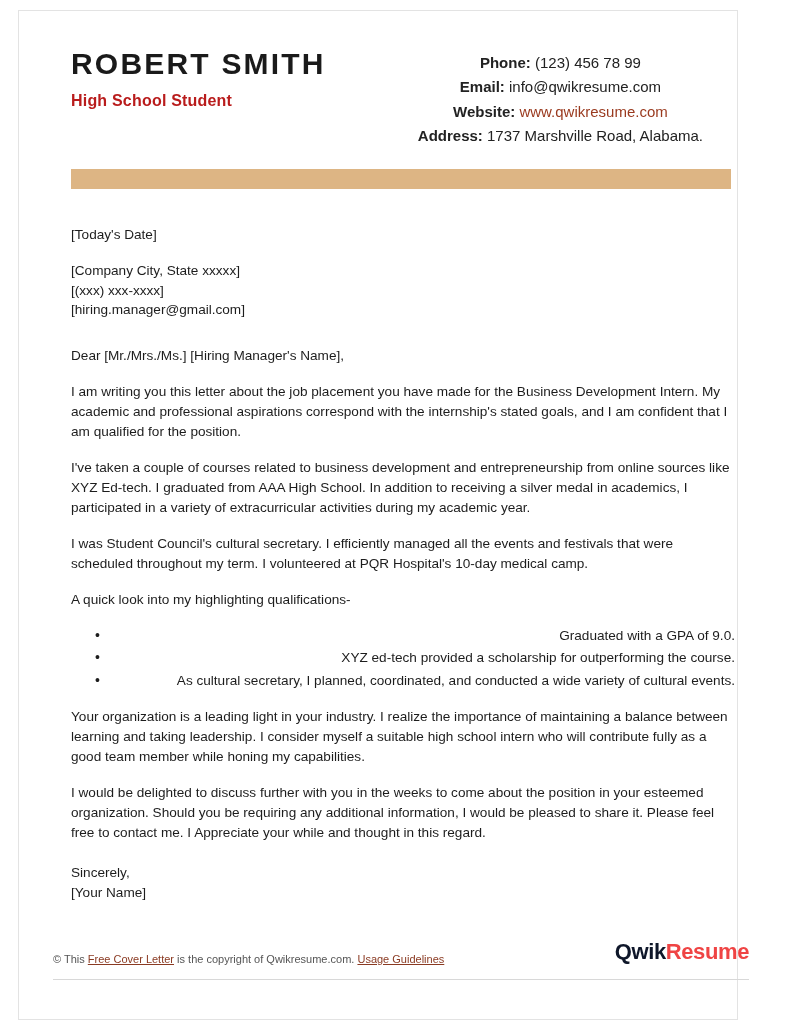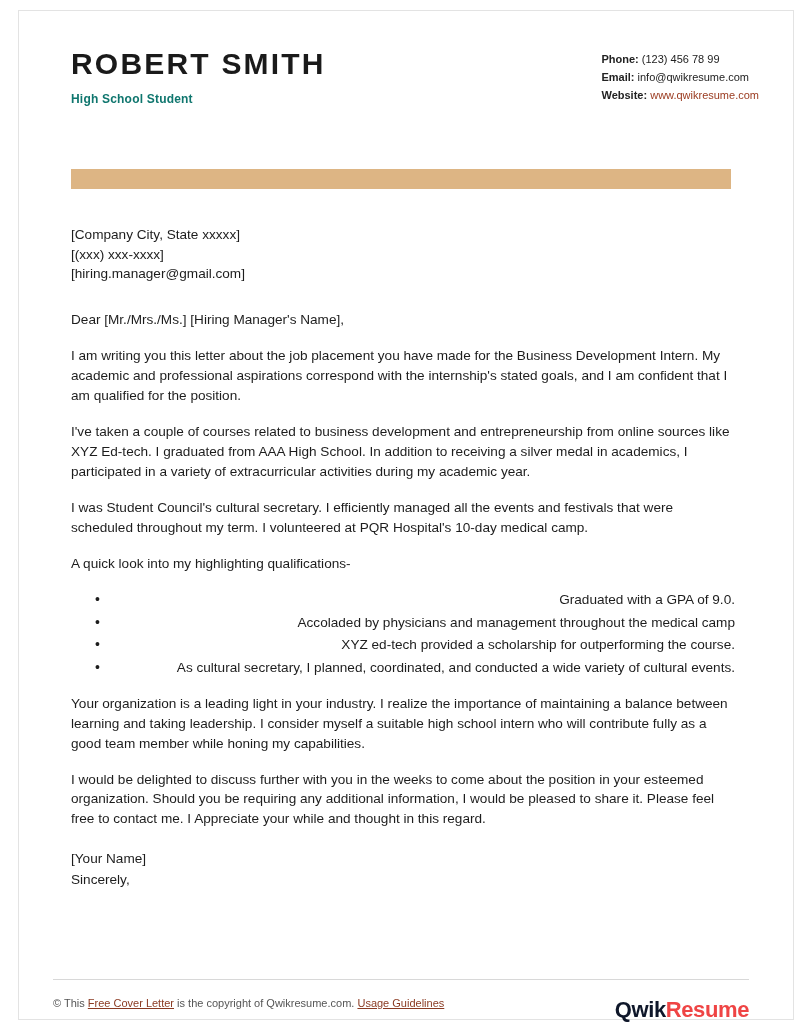--- a/index.html
+++ b/index.html
@@ -14,21 +14,21 @@
     width: 800px;
     height: 1035px;
     background: #ffffff;
     margin: 0 auto;
     overflow: hidden;
   }
   .sheet {
     position: absolute;
     left: 18px;
     top: 10px;
-    width: 776px;
+    width: 720px;
     height: 1010px;
     background: #ffffff;
     border: 1px solid #e3e3e3;
   }
 
   
   .header {
     position: absolute;
     left: 0;
     top: 0;
@@ -42,28 +42,28 @@
   .cand-name {
     font-size: 30px;
     font-weight: bold;
     letter-spacing: 2.2px;
     color: #1a1a1a;
     font-family: "Liberation Sans", sans-serif;
     line-height: 1.1;
   }
   .cand-title {
     margin-top: 12px;
-    font-size: 12px;
+    font-size: 16px;
     font-weight: bold;
-    color: #0f766e;
+    color: #b91c1c;
     letter-spacing: 0.2px;
   }
   .contact {
-    text-align: left;
-    font-size: 11px;
+    text-align: center;
+    font-size: 15px;
     color: #222222;
     line-height: 1.62;
     padding-top: 8px;
   }
   .contact .lbl { font-weight: bold; }
   .contact a,
   .contact .link {
     color: #9a3a1f;
   }
   .contact .plain { color: #222222; }
@@ -121,25 +121,25 @@
     position: absolute;
     left: 34px;
     top: 968px;
     width: 696px;
     height: 1px;
     background: #d8d8d8;
   }
   .footer {
     position: absolute;
     left: 34px;
-    top: 986px;
+    top: 928px;
     width: 696px;
     display: flex;
     justify-content: space-between;
-    align-items: flex-start;
+    align-items: flex-end;
   }
   .copy {
     font-size: 11px;
     color: #555555;
   }
   .copy a, .copy .link {
     color: #8a3a22;
     text-decoration: underline;
   }
   .logo {
@@ -168,54 +168,58 @@
           <span class="plain">(123) 456 78 99</span>
         </div>
         <div>
           <span class="lbl">Email:</span>
           <span class="plain">info@qwikresume.com</span>
         </div>
         <div>
           <span class="lbl">Website:</span>
           <span class="link">www.qwikresume.com</span>
         </div>
+        <div>
+          <span class="lbl">Address:</span>
+          <span class="plain">1737 Marshville Road, Alabama.</span>
+        </div>
       </div>
     </div>
 
     <div class="bar"></div>
 
     <div class="body">
 
+      <div class="date-line">[Today's Date]</div>
 
       <div class="addr-block">
         <div>[Company City, State xxxxx]</div>
         <div>[(xxx) xxx-xxxx]</div>
         <div>[hiring.manager@gmail.com]</div>
       </div>
 
       <p class="salutation">Dear [Mr./Mrs./Ms.] [Hiring Manager's Name],</p>
 
       <p>I am writing you this letter about the job placement you have made for the Business Development Intern. My academic and professional aspirations correspond with the internship's stated goals, and I am confident that I am qualified for the position.</p>
       <p> I've taken a couple of courses related to business development and entrepreneurship from online sources like XYZ Ed-tech. I graduated from AAA High School. In addition to receiving a silver medal in academics, I participated in a variety of extracurricular activities during my academic year.</p>
       <p>I was Student Council's cultural secretary. I efficiently managed all the events and festivals that were scheduled throughout my term. I volunteered at PQR Hospital's 10-day medical camp.</p>
       <p>A quick look into my highlighting qualifications-</p>
 
       <ul class="quals">
         <li>Graduated with a GPA of 9.0.</li>
-        <li>Accoladed by physicians and management throughout the medical camp</li>
         <li>XYZ ed-tech provided a scholarship for outperforming the course.</li>
         <li>As cultural secretary, I planned, coordinated, and conducted a wide variety of cultural events.</li>
       </ul>
 
       <p>Your organization is a leading light in your industry. I realize the importance of maintaining a balance between learning and taking leadership. I consider myself a suitable high school intern who will contribute fully as a good team member while honing my capabilities.</p>
       <p>I would be delighted to discuss further with you in the weeks to come about the position in your esteemed organization. Should you be requiring any additional information, I would be pleased to share it. Please feel free to contact me. I Appreciate your while and thought in this regard.</p>
 
       <div class="sign-block">
+        <div>Sincerely,</div>
         <div>[Your Name]</div>
-        <div>Sincerely,</div>
       </div>
     </div>
 
     <div class="footer-rule"></div>
     <div class="footer">
       <div class="copy">
         <span>© This</span>
         <span class="link">Free Cover Letter</span>
         <span>is the copyright of Qwikresume.com.</span>
         <span class="link">Usage Guidelines</span>

